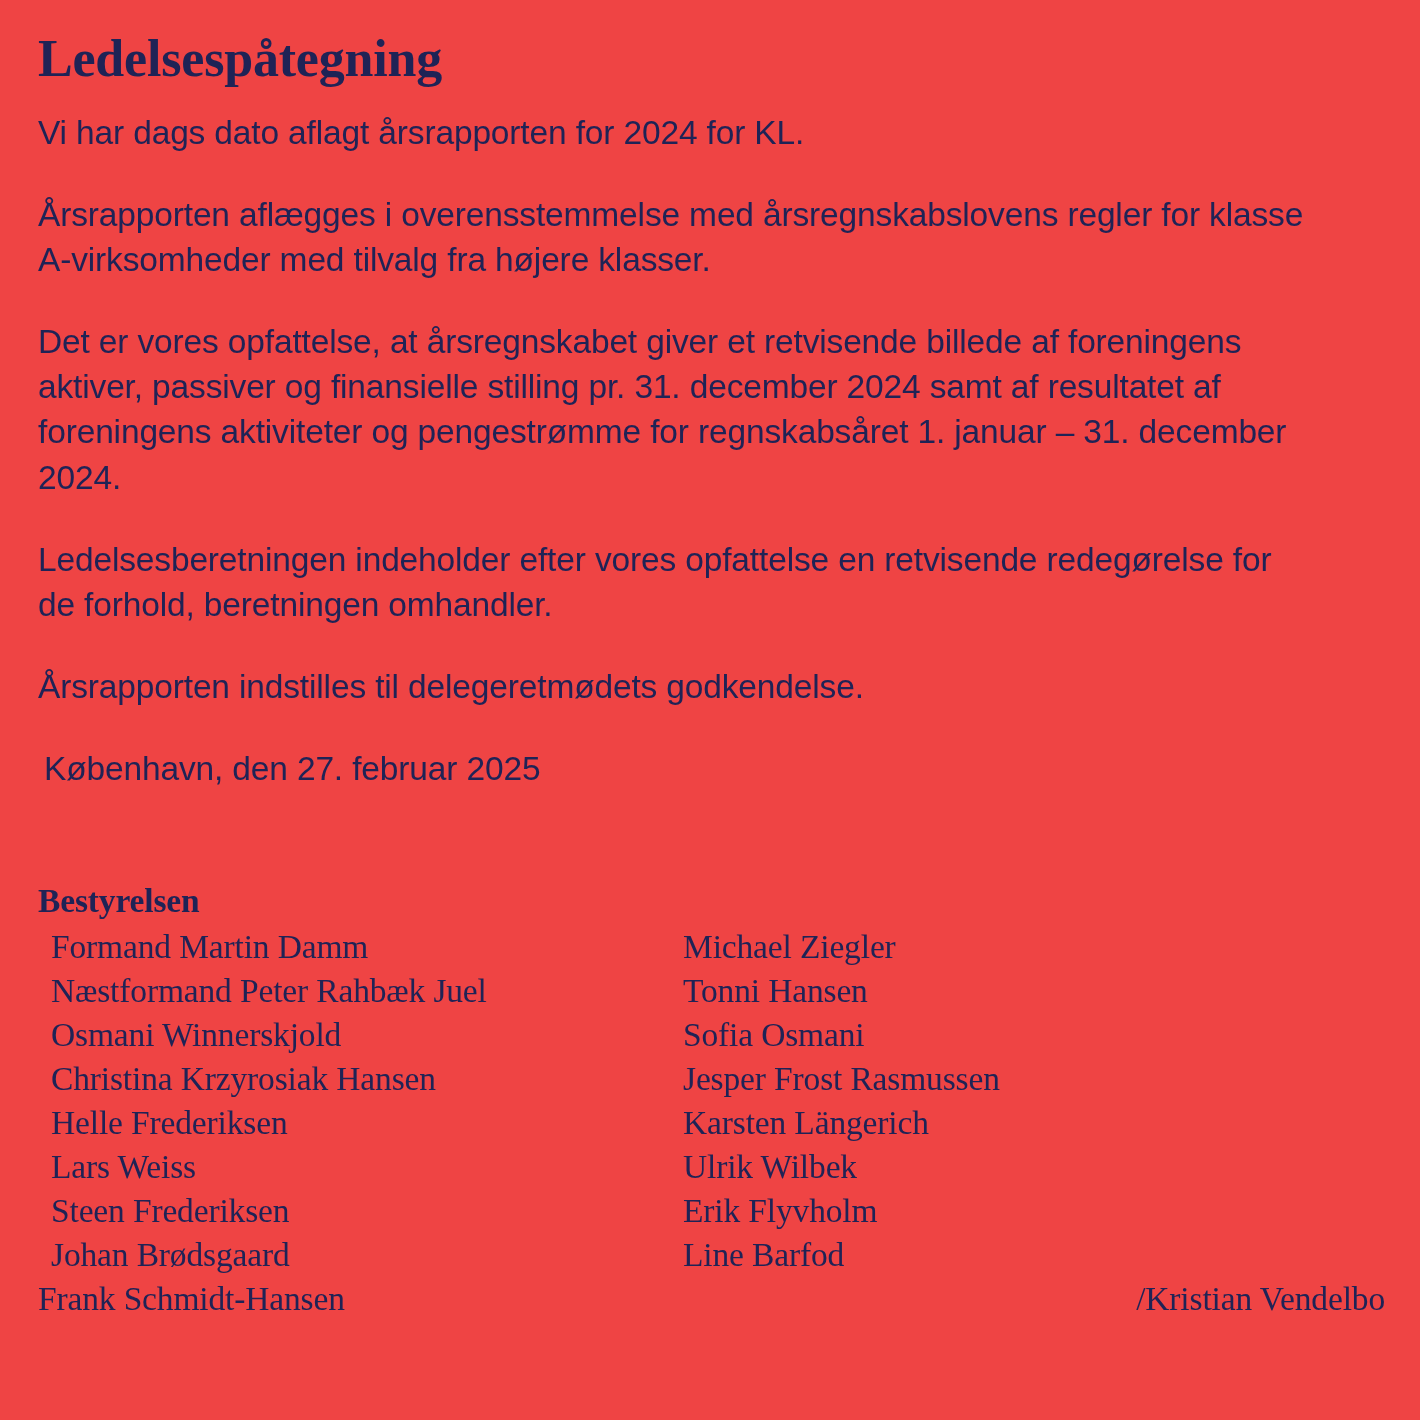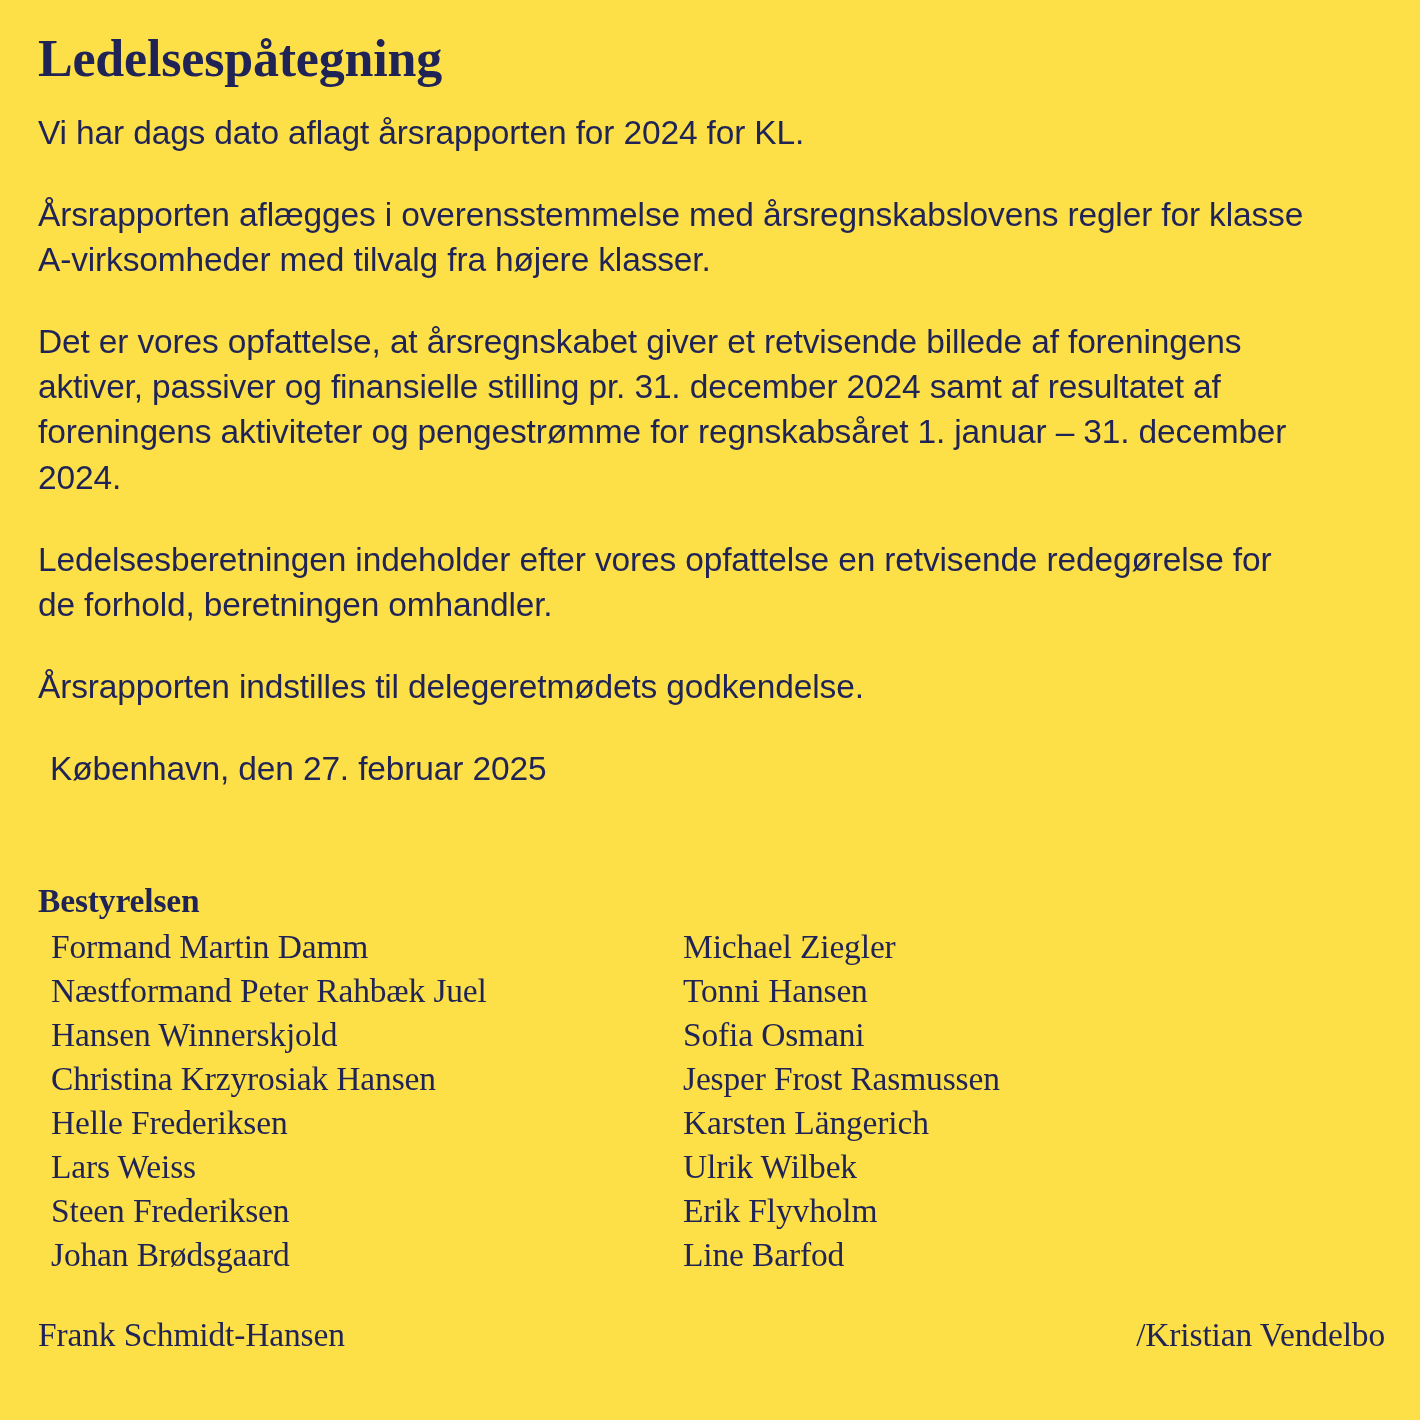--- a/index.html
+++ b/index.html
@@ -15,21 +15,21 @@
     color: #1f2356;
     overflow: hidden;
   }
 
   .page {
     position: relative;
     width: 1420px;
     height: 1420px;
     box-sizing: border-box;
     padding: 30px 35px 0 38px;
-    background: #fde047;
+    background: #ef4444;
   }
 
   .doc-title {
     font-family: "Liberation Serif", serif;
     font-weight: 700;
     font-size: 52px;
     line-height: 1.12;
     letter-spacing: -0.2px;
     margin: 0 0 22px 0;
     color: #1f2356;
@@ -48,21 +48,21 @@
 
   .para:last-child {
     margin-bottom: 0;
   }
 
   .para .ln {
     display: block;
   }
 
   .date-line {
-    margin: 12px;
+    margin: 6px;
   }
 
   .signatories {
     margin-top: 88px;
     font-size: 33.5px;
     line-height: 1.315;
     letter-spacing: -0.15px;
     font-family: Liberation Serif, serif;
   }
 
@@ -95,21 +95,20 @@
 
   .signature-row {
     display: flex;
     align-items: baseline;
     justify-content: space-between;
   }
 
   .signature-name {
     white-space: nowrap;
     text-align: right;
-    margin-top: 36px;
   }
 </style>
 </head>
 <body>
 
 <div class="page">
 
   <h1 class="doc-title">Ledelsespåtegning</h1>
 
   <div class="body-block">
@@ -153,21 +152,21 @@
         <span class="name-col-left">Formand Martin Damm</span>
         <span class="name-col-right">Michael Ziegler</span>
       </div>
 
       <div class="name-row">
         <span class="name-col-left">Næstformand Peter Rahbæk Juel</span>
         <span class="name-col-right">Tonni Hansen</span>
       </div>
 
       <div class="name-row">
-        <span class="name-col-left">Hansen Winnerskjold</span>
+        <span class="name-col-left">Osmani Winnerskjold</span>
         <span class="name-col-right">Sofia Osmani</span>
       </div>
 
       <div class="name-row">
         <span class="name-col-left">Christina Krzyrosiak Hansen</span>
         <span class="name-col-right">Jesper Frost Rasmussen</span>
       </div>
 
       <div class="name-row">
         <span class="name-col-left">Helle Frederiksen</span>

